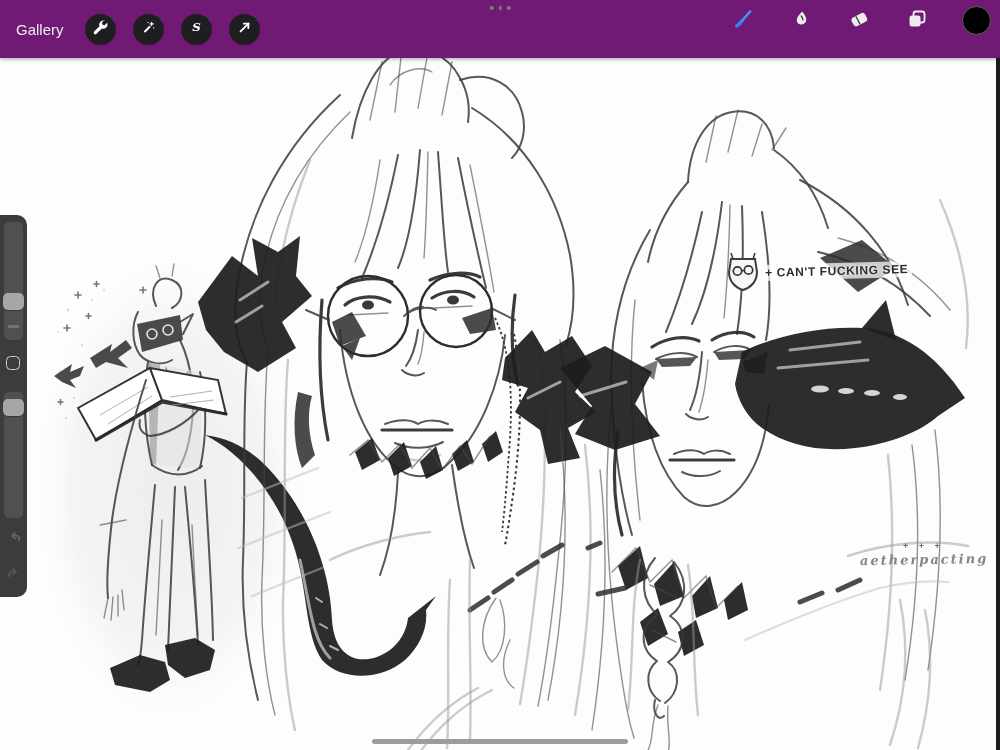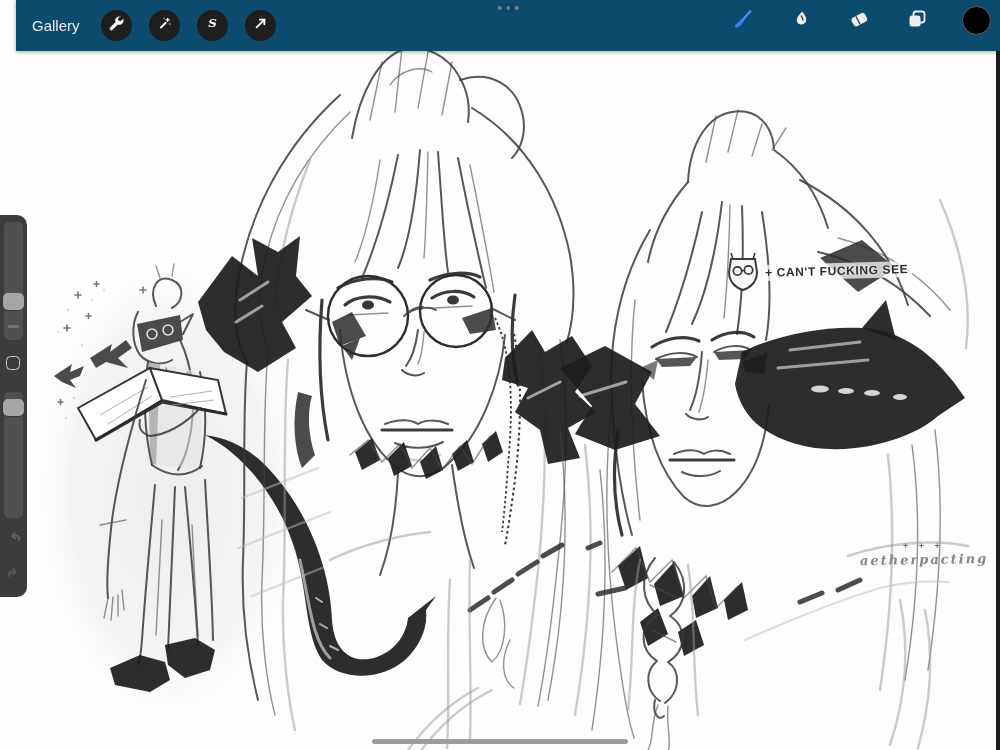--- a/index.html
+++ b/index.html
@@ -1,19 +1,19 @@
 <!DOCTYPE html>
 <html><head>
 <meta charset="utf-8">
 <style>
   html,body{margin:0;padding:0;background:#000;}
   .screen{position:relative;width:1000px;height:750px;overflow:hidden;background:#fdfdfd;font-family:"Liberation Sans",sans-serif;}
 
   
-  .toolbar{position:absolute;top:0;left:16px;right:0;height:51px;background:#0c4a6e;z-index:10;
+  .toolbar{position:absolute;top:0;left:0;right:0;height:58px;background:#701a75;z-index:10;
     display:flex;align-items:center;box-shadow:0 1px 4px rgba(0,0,0,.35);}
   .gallery-label{color:#ececec;font-size:15px;margin-left:16px;margin-right:4px;cursor:default;}
   .tool-btn{width:31px;height:31px;border-radius:50%;background:#1e1e20;margin-left:17px;
     display:flex;align-items:center;justify-content:center;flex:0 0 auto;}
   .drag-dots{position:absolute;top:6px;left:50%;transform:translateX(-50%);display:flex;gap:5px;}
   .drag-dots i{width:3.5px;height:3.5px;border-radius:50%;background:#7b7b7d;display:block;}
   .right-tools{position:absolute;right:9px;top:0;height:41px;display:flex;align-items:center;gap:32px;}
   .right-tools .ticon{width:26px;height:26px;display:flex;align-items:center;justify-content:center;}
   .color-swatch{width:29px;height:29px;border-radius:50%;background:#000;border:1.5px solid #616163;box-sizing:border-box;}
 

